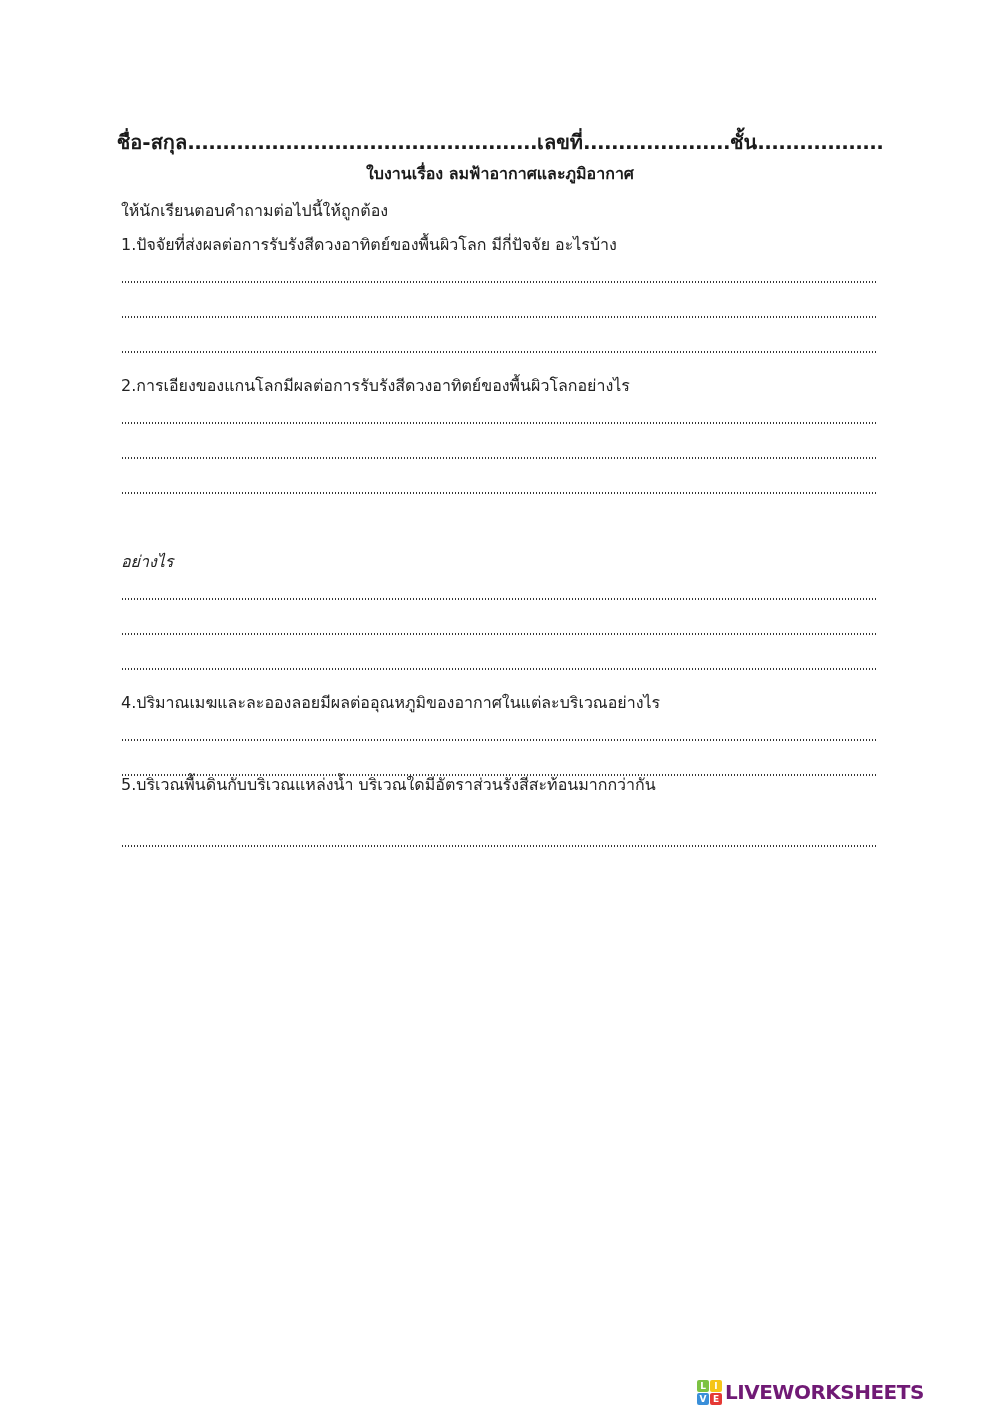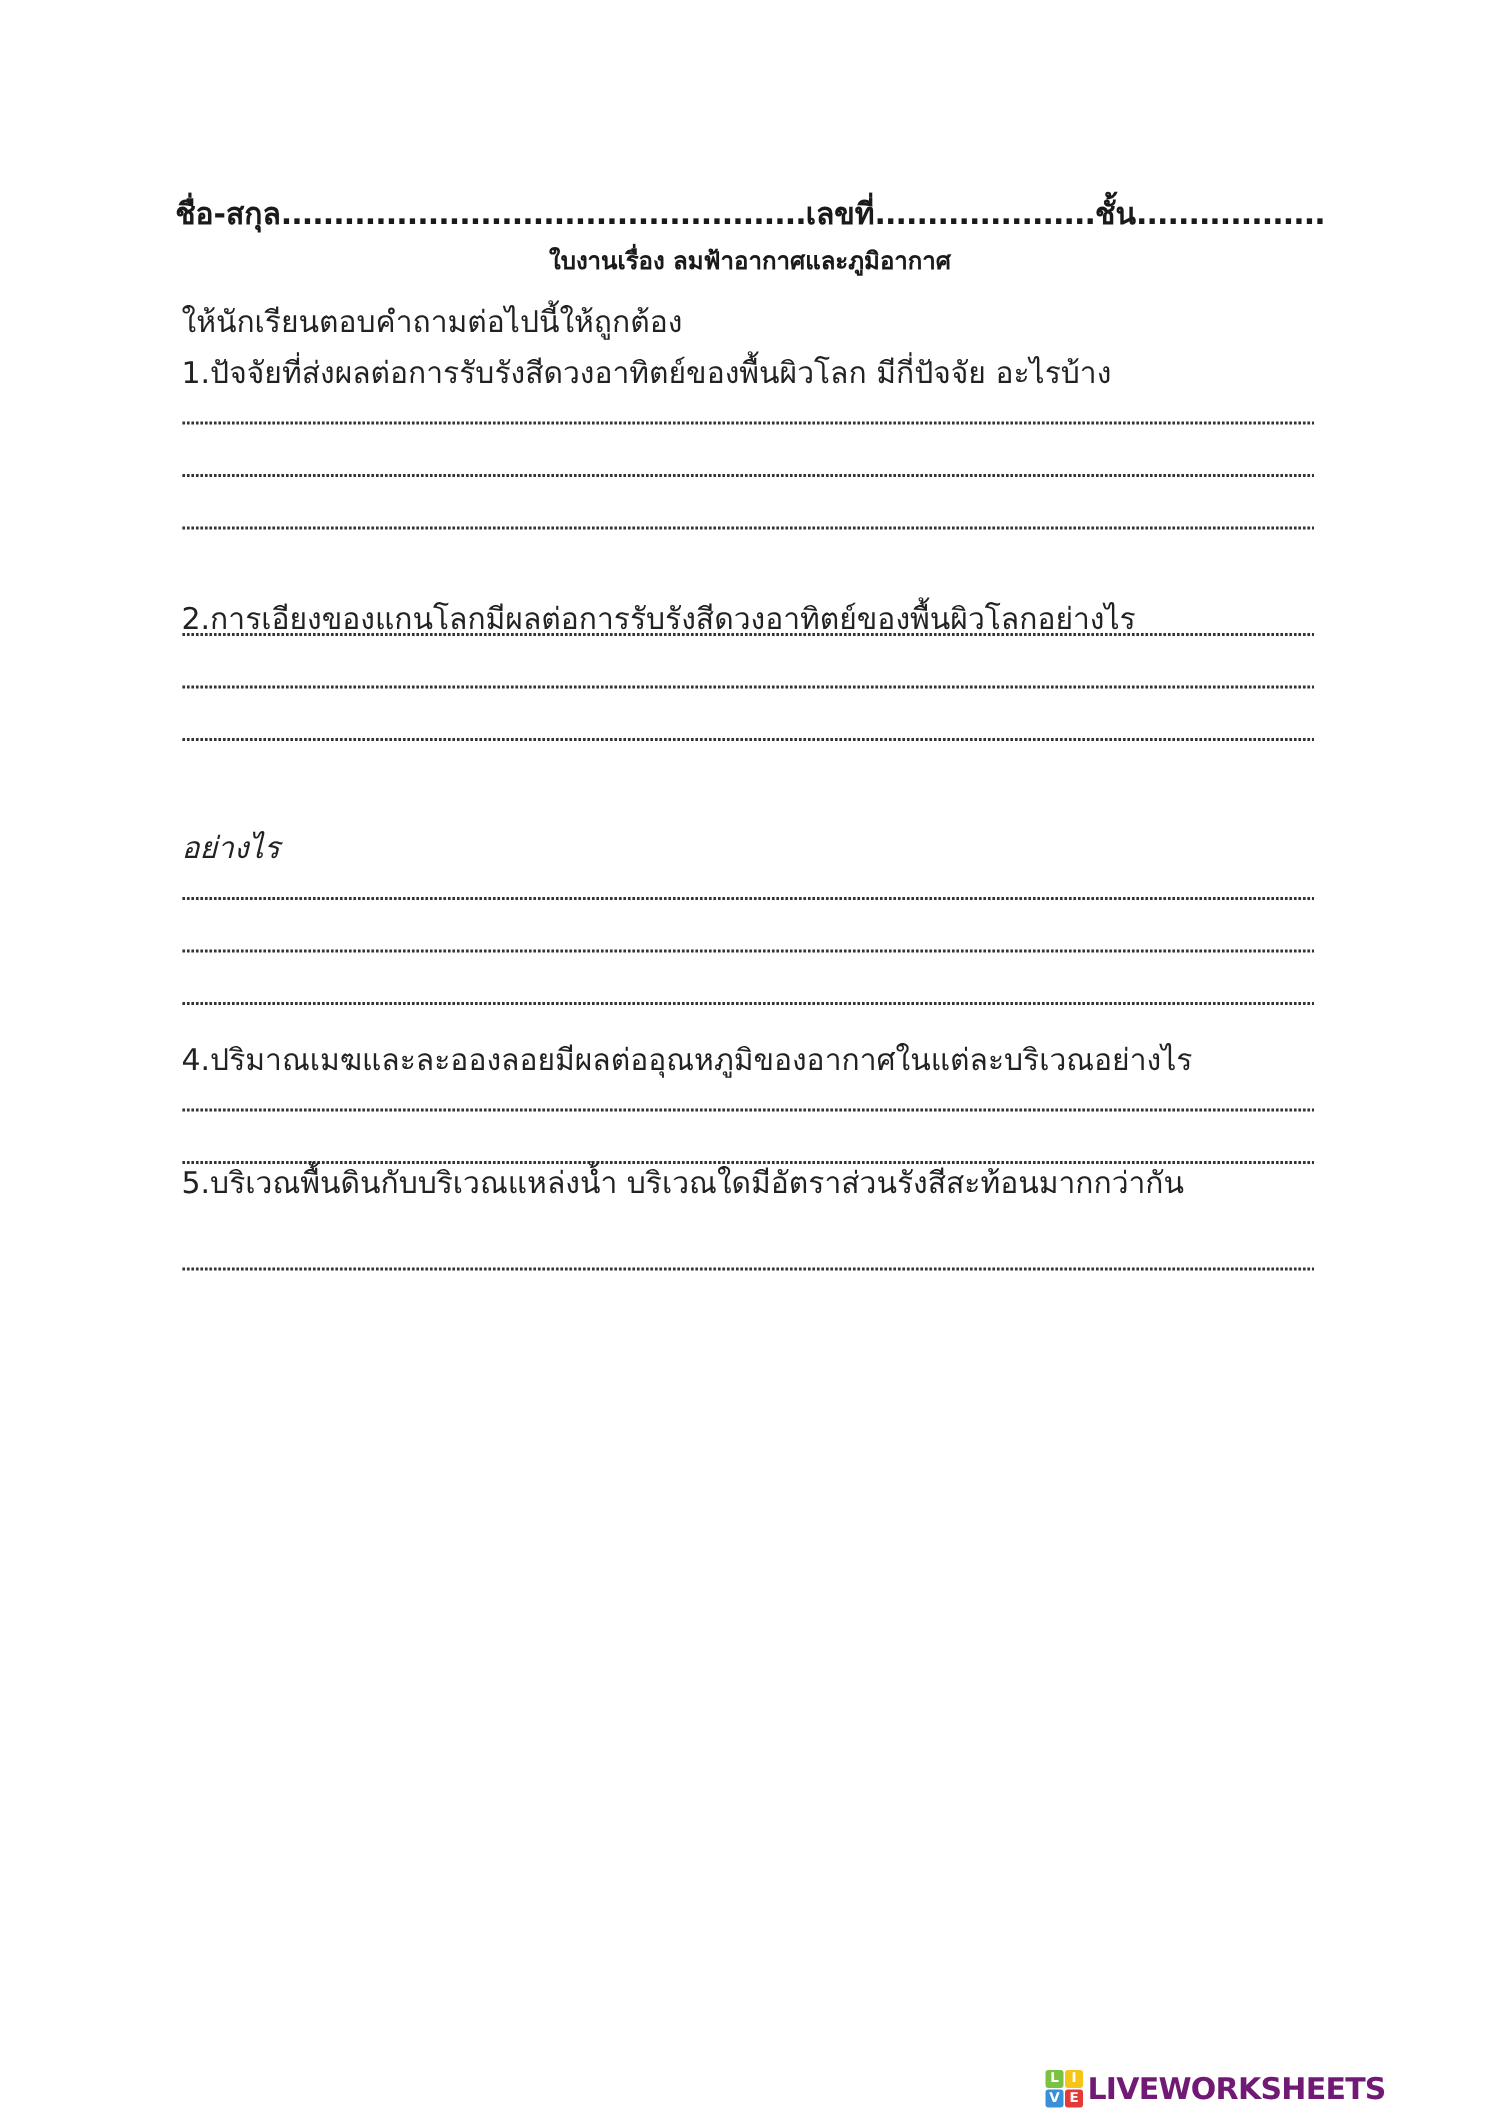--- a/index.html
+++ b/index.html
@@ -41,21 +41,21 @@
       top: 161px;
       left: 0;
       width: 1000px;
       text-align: center;
       font-size: 16px;
       font-weight: bold;
     }
     .text {
       position: absolute;
       left: 121px;
-      font-size: 20px;
+      font-size: 16px;
       white-space: nowrap;
       color: #222;
     }
     .dotline {
       position: absolute;
       left: 121px;
       width: 755px;
       height: 2px;
       background-image: radial-gradient(circle, #333 0.9px, transparent 1.1px);
       background-size: 3px 2px;
@@ -107,21 +107,21 @@
 
   <div class="title">ใบงานเรื่อง ลมฟ้าอากาศและภูมิอากาศ</div>
 
   <div class="text" style="top:198px;">ให้นักเรียนตอบคำถามต่อไปนี้ให้ถูกต้อง</div>
 
   <div class="text" style="top:232px;">1.ปัจจัยที่ส่งผลต่อการรับรังสีดวงอาทิตย์ของพื้นผิวโลก มีกี่ปัจจัย อะไรบ้าง</div>
   <div class="dotline" style="top:281px;"></div>
   <div class="dotline" style="top:316px;"></div>
   <div class="dotline" style="top:351px;"></div>
 
-  <div class="text" style="top:373px;margin-top:23px;">2.การเอียงของแกนโลกมีผลต่อการรับรังสีดวงอาทิตย์ของพื้นผิวโลกอย่างไร</div>
+  <div class="text" style="top:373px;">2.การเอียงของแกนโลกมีผลต่อการรับรังสีดวงอาทิตย์ของพื้นผิวโลกอย่างไร</div>
   <div class="dotline" style="top:422px;"></div>
   <div class="dotline" style="top:457px;"></div>
   <div class="dotline" style="top:492px;"></div>
 
   <div class="text" style="top:549px;font-style:italic;">อย่างไร</div>
   <div class="dotline" style="top:598px;"></div>
   <div class="dotline" style="top:633px;"></div>
   <div class="dotline" style="top:668px;"></div>
 
   <div class="text" style="top:690px;">4.ปริมาณเมฆและละอองลอยมีผลต่ออุณหภูมิของอากาศในแต่ละบริเวณอย่างไร</div>

